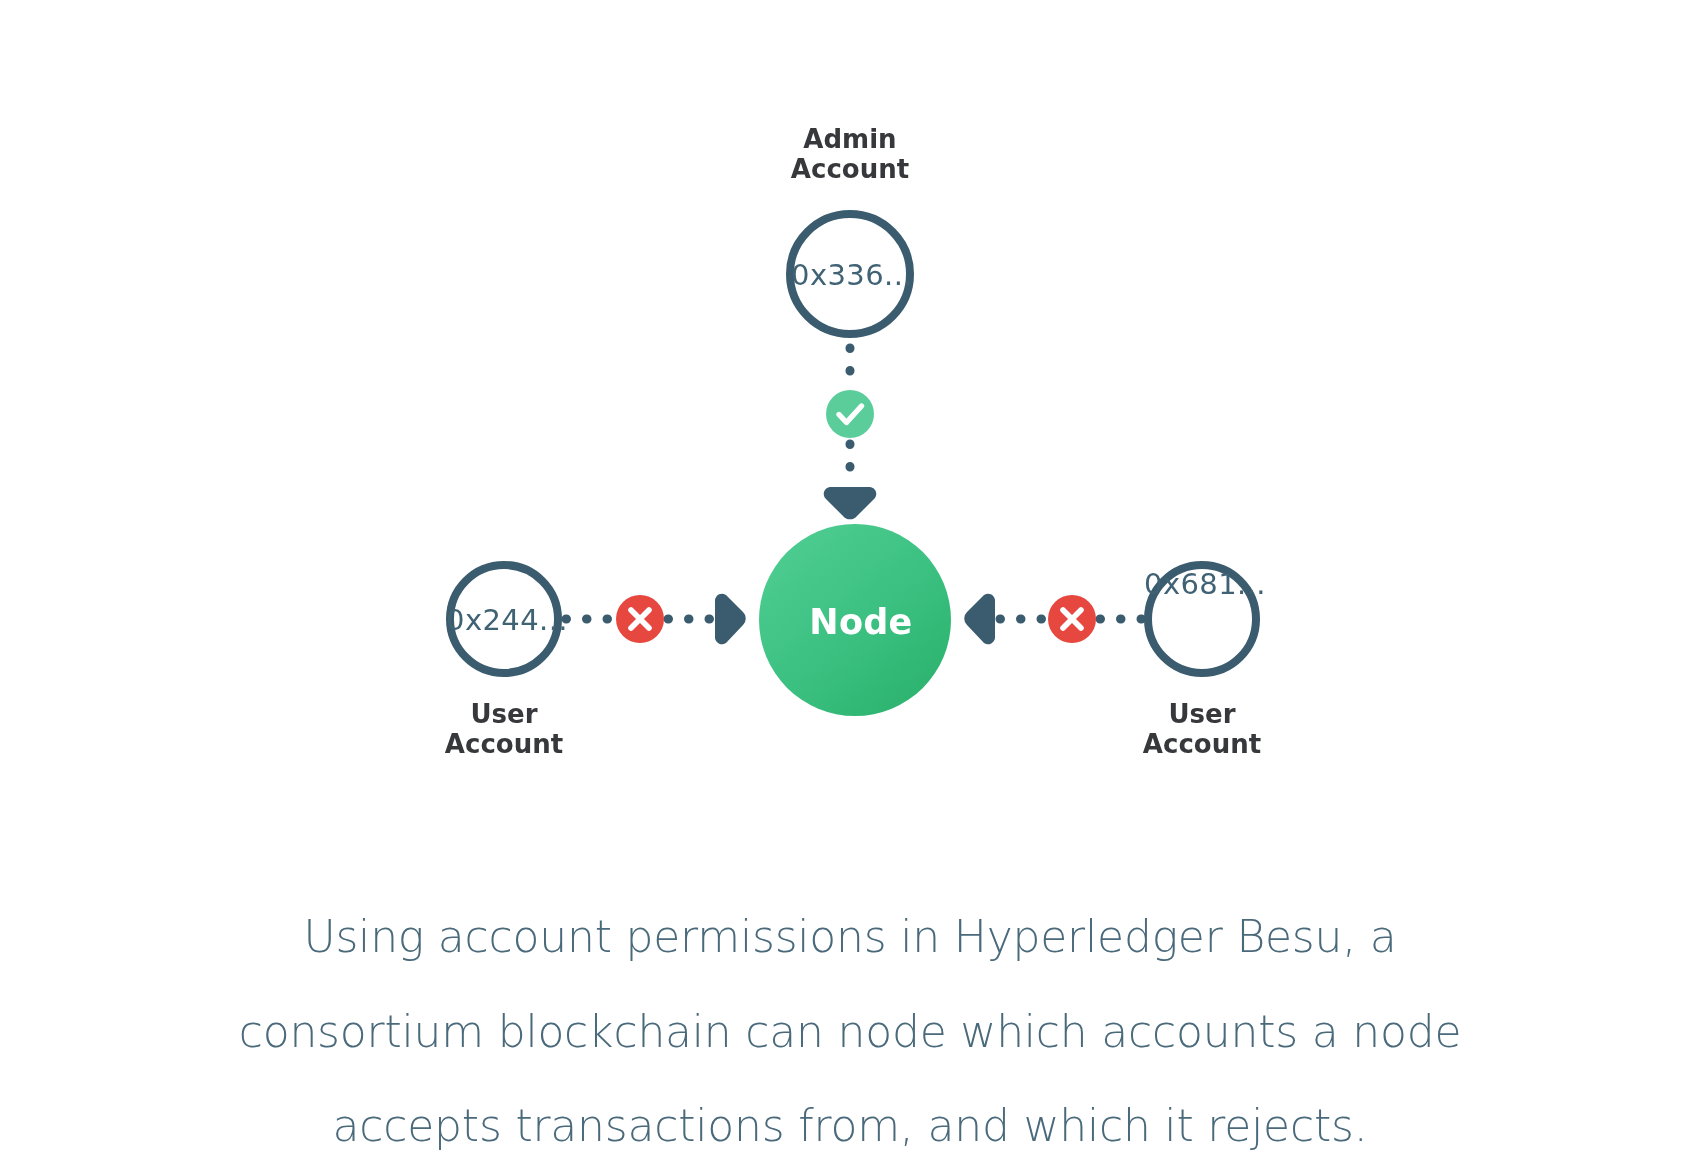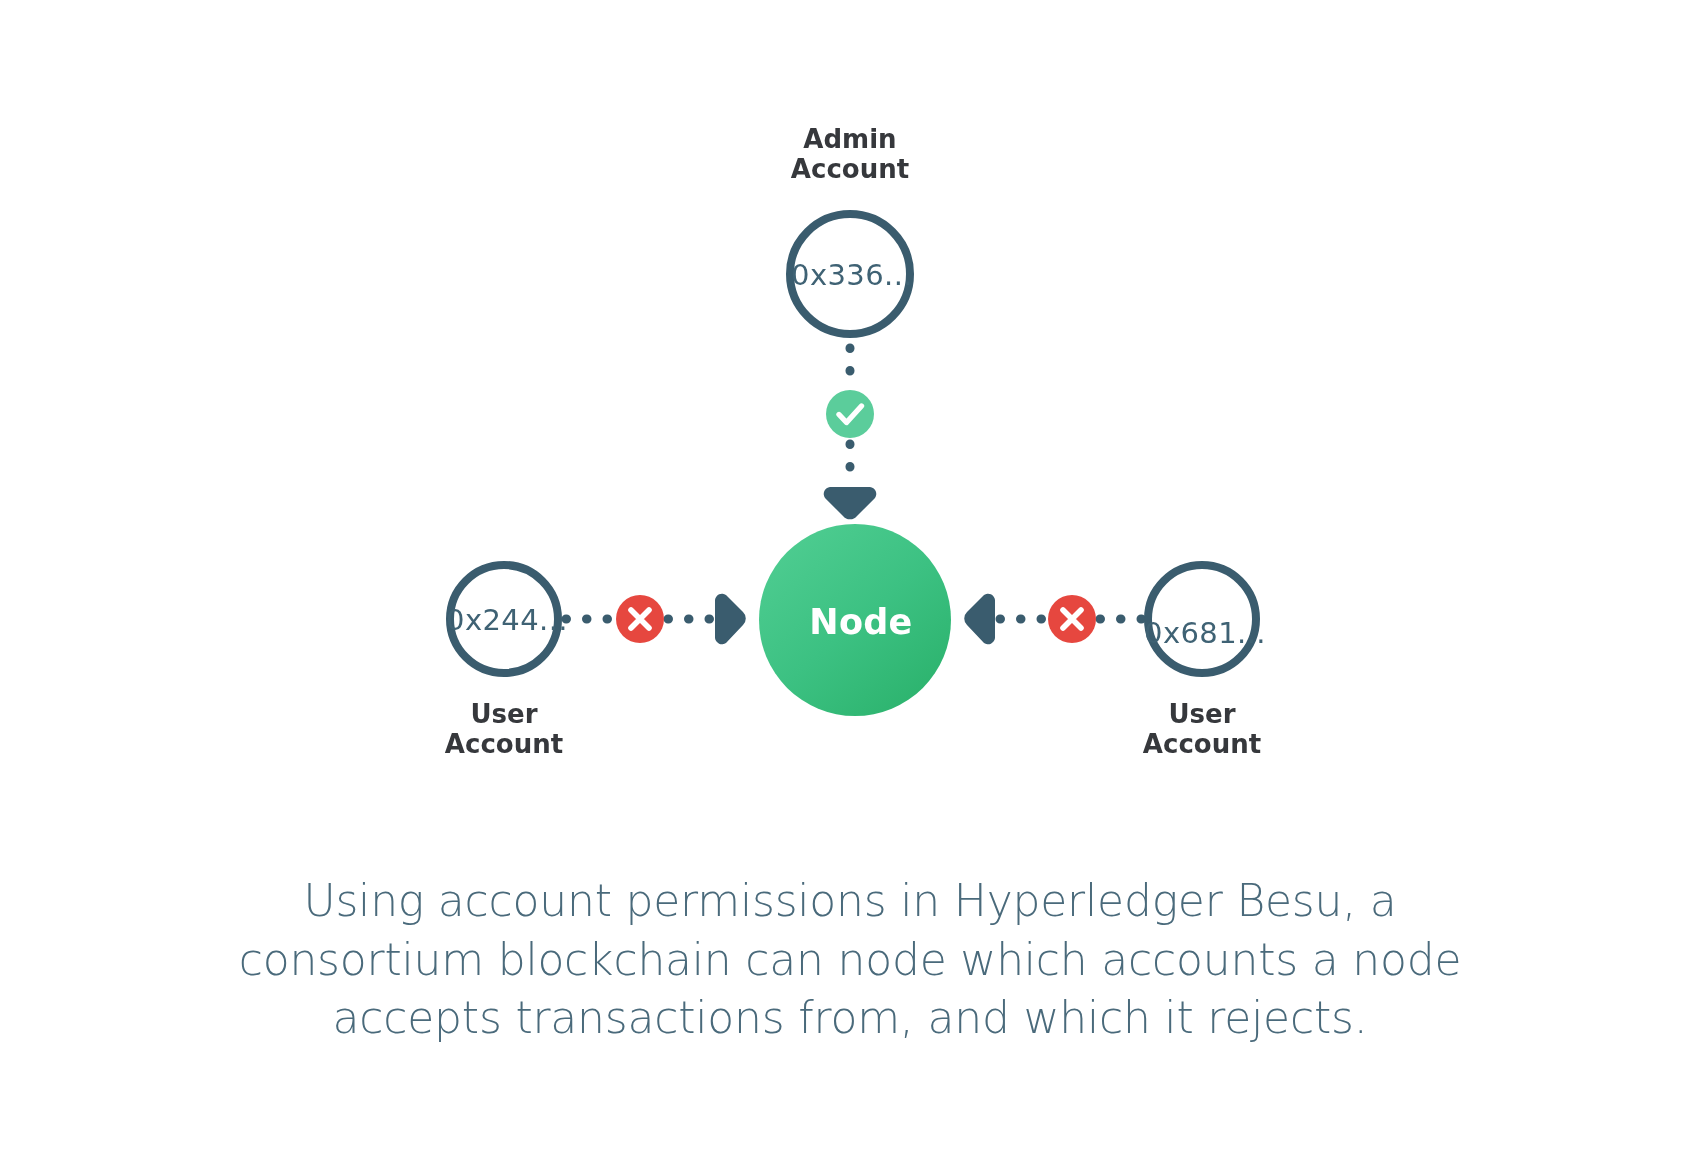--- a/index.html
+++ b/index.html
@@ -95,20 +95,21 @@
     text-align: center;
     color: #4a6a7b;
     font-family: "DejaVu Sans", "Liberation Sans", sans-serif;
     font-size: 44px;
     font-weight: 300;
     line-height: 1.33;
     letter-spacing: -0.2px;
   }
   #caption .cap-line {
     display: block;
+    margin-top: 36px;
   }
 </style>
 </head>
 <body>
 
 <div id="page">
 
   <div id="diagram-stage">
 
     <svg id="diagram-svg" viewBox="0 0 1700 800" xmlns="http://www.w3.org/2000/svg">
@@ -172,21 +173,21 @@
 
       <div class="addr-label" style="left:852px; top:275px;">0x336...</div>
 
       <div class="addr-label" style="left:507px; top:620px;">0x244...</div>
 
       <div class="role-label" style="left:504px; top:700px;">User
 Account</div>
 
       <div class="node-core-label" style="left:861px; top:622px;">Node</div>
 
-      <div class="addr-label" style="left:1205px; top:633px;">0x681...</div>
+      <div class="addr-label" style="left:1205px; top:584px;">0x681...</div>
 
       <div class="role-label" style="left:1202px; top:700px;">User
 Account</div>
 
     </div>
   </div>
 
   <div id="caption">
     <span class="cap-line">Using account permissions in Hyperledger Besu, a</span>
     <span class="cap-line">consortium blockchain can node which accounts a node</span>

